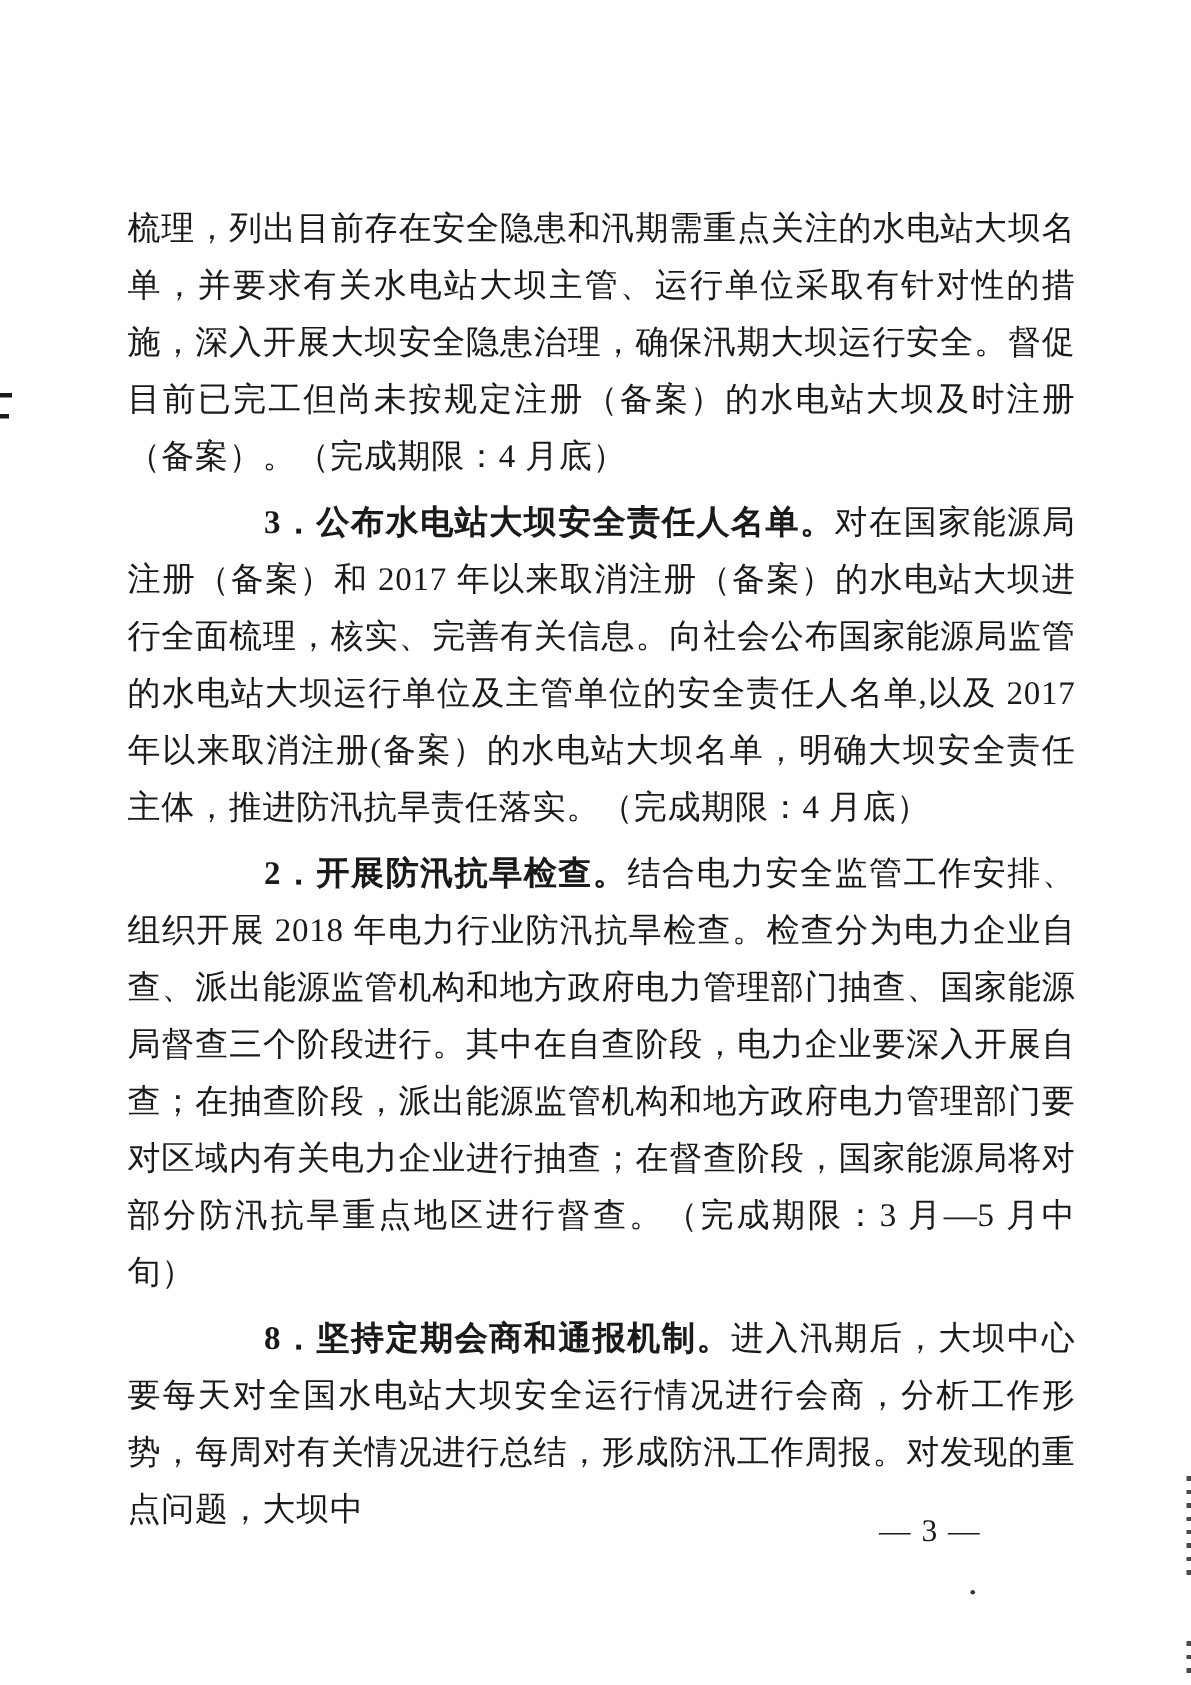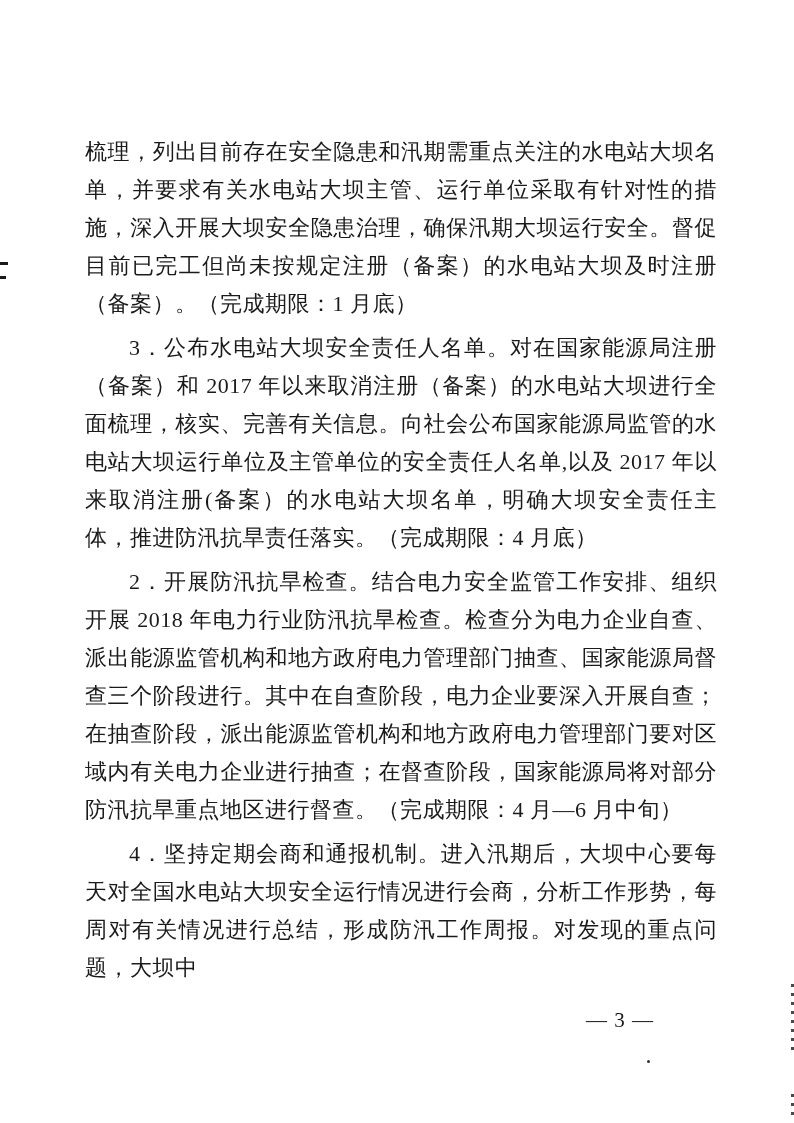--- a/index.html
+++ b/index.html
@@ -30,21 +30,22 @@
     margin: 0;
     text-indent: 0;
   }
   .para + .para {
     margin-top: 6px;
   }
   .para.indent {
     text-indent: 2em;
   }
   .para .lead {
-    font-weight: normal;
+    font-weight: bold;
+    margin-left: 47px;
   }
   .page-number {
     position: absolute;
     left: 586px;
     top: 1008px;
     font-size: 21px;
     letter-spacing: 1px;
     white-space: nowrap;
     color: #1a1a1a;
   }
@@ -70,28 +71,28 @@
     width: 3px;
     height: 3px;
     border-radius: 50%;
     background: #333333;
   }
 </style>
 </head>
 <body>
 
 <div class="doc-body">
-  <p class="para"><span>梳理，列出目前存在安全隐患和汛期需重点关注的水电站大坝名单，并要求有关水电站大坝主管、运行单位采取有针对性的措施，深入开展大坝安全隐患治理，确保汛期大坝运行安全。督促目前已完工但尚未按规定注册（备案）的水电站大坝及时注册（备案）。（完成期限：1 月底）</span></p>
+  <p class="para"><span>梳理，列出目前存在安全隐患和汛期需重点关注的水电站大坝名单，并要求有关水电站大坝主管、运行单位采取有针对性的措施，深入开展大坝安全隐患治理，确保汛期大坝运行安全。督促目前已完工但尚未按规定注册（备案）的水电站大坝及时注册（备案）。（完成期限：4 月底）</span></p>
 
   <p class="para indent"><span class="lead">3．公布水电站大坝安全责任人名单。</span><span>对在国家能源局注册（备案）和 2017 年以来取消注册（备案）的水电站大坝进行全面梳理，核实、完善有关信息。向社会公布国家能源局监管的水电站大坝运行单位及主管单位的安全责任人名单,以及 2017 年以来取消注册(备案）的水电站大坝名单，明确大坝安全责任主体，推进防汛抗旱责任落实。（完成期限：4 月底）</span></p>
 
-  <p class="para indent"><span class="lead">2．开展防汛抗旱检查。</span><span>结合电力安全监管工作安排、组织开展 2018 年电力行业防汛抗旱检查。检查分为电力企业自查、派出能源监管机构和地方政府电力管理部门抽查、国家能源局督查三个阶段进行。其中在自查阶段，电力企业要深入开展自查；在抽查阶段，派出能源监管机构和地方政府电力管理部门要对区域内有关电力企业进行抽查；在督查阶段，国家能源局将对部分防汛抗旱重点地区进行督查。（完成期限：4 月—6 月中旬）</span></p>
+  <p class="para indent"><span class="lead">2．开展防汛抗旱检查。</span><span>结合电力安全监管工作安排、组织开展 2018 年电力行业防汛抗旱检查。检查分为电力企业自查、派出能源监管机构和地方政府电力管理部门抽查、国家能源局督查三个阶段进行。其中在自查阶段，电力企业要深入开展自查；在抽查阶段，派出能源监管机构和地方政府电力管理部门要对区域内有关电力企业进行抽查；在督查阶段，国家能源局将对部分防汛抗旱重点地区进行督查。（完成期限：3 月—5 月中旬）</span></p>
 
 
-  <p class="para indent"><span class="lead">4．坚持定期会商和通报机制。</span><span>进入汛期后，大坝中心要每天对全国水电站大坝安全运行情况进行会商，分析工作形势，每周对有关情况进行总结，形成防汛工作周报。对发现的重点问题，大坝中</span></p>
+  <p class="para indent"><span class="lead">8．坚持定期会商和通报机制。</span><span>进入汛期后，大坝中心要每天对全国水电站大坝安全运行情况进行会商，分析工作形势，每周对有关情况进行总结，形成防汛工作周报。对发现的重点问题，大坝中</span></p>
 </div>
 
 <div class="page-number">— 3 —</div>
 
 <div class="edge-mark m1"></div>
 <div class="edge-mark m2"></div>
 <div class="edge-dots d1"></div>
 <div class="edge-dots d2"></div>
 <div class="stray-dot"></div>
 

